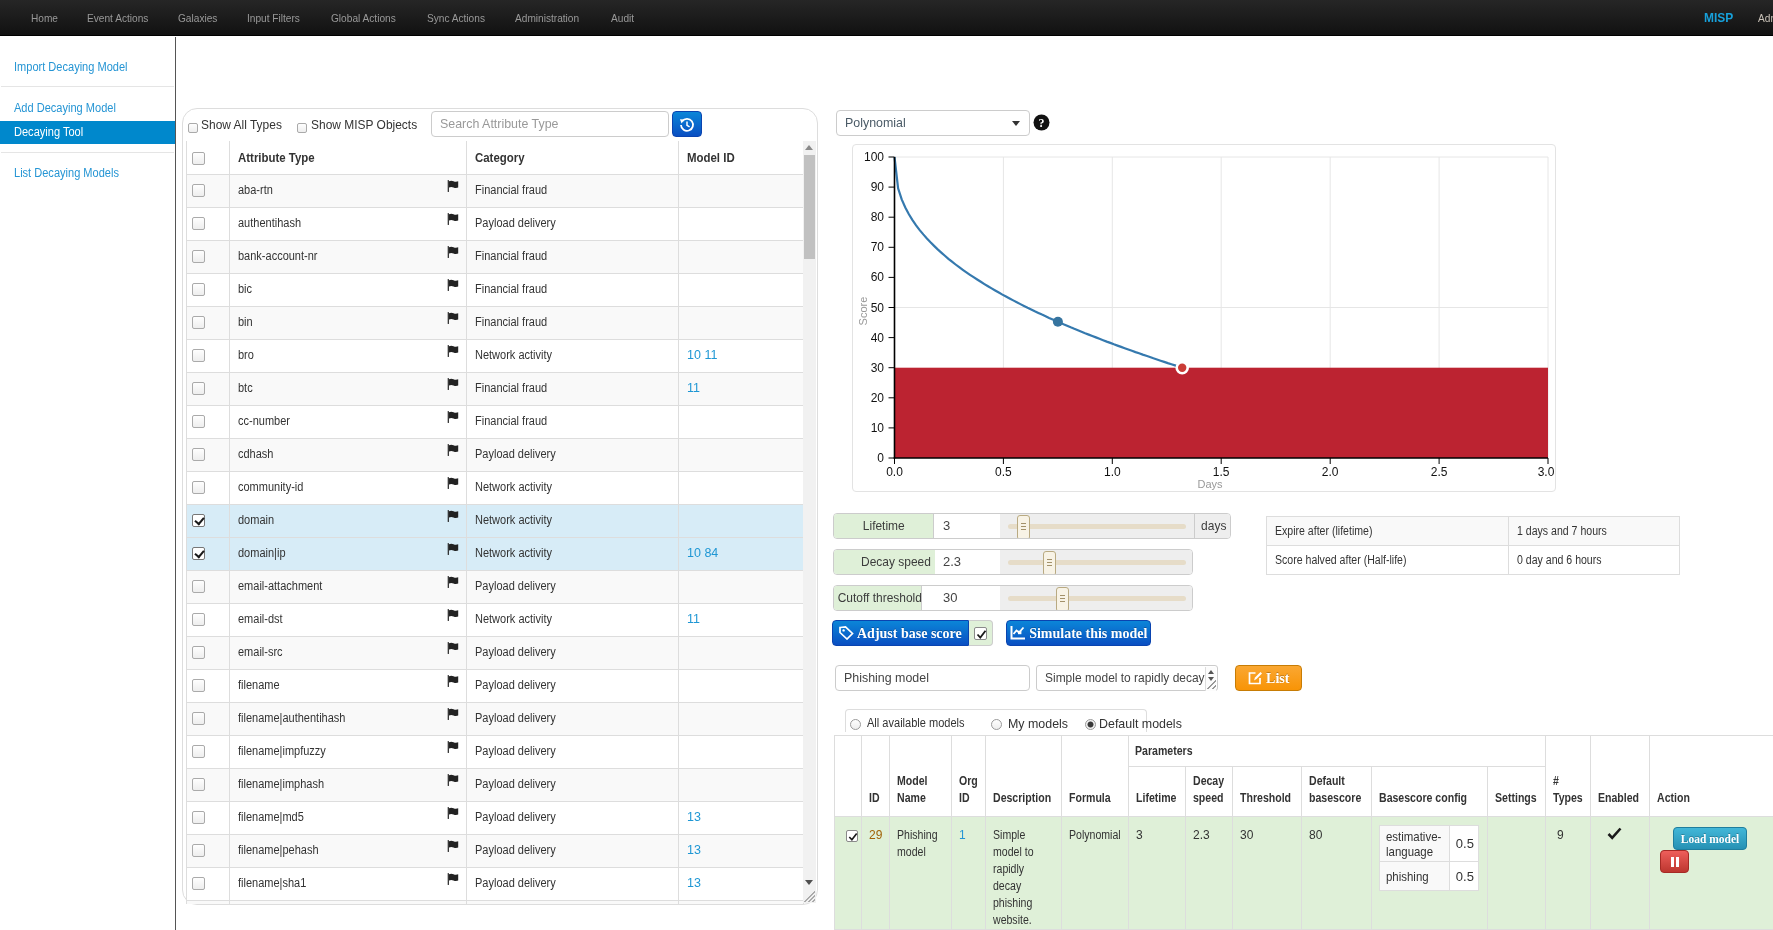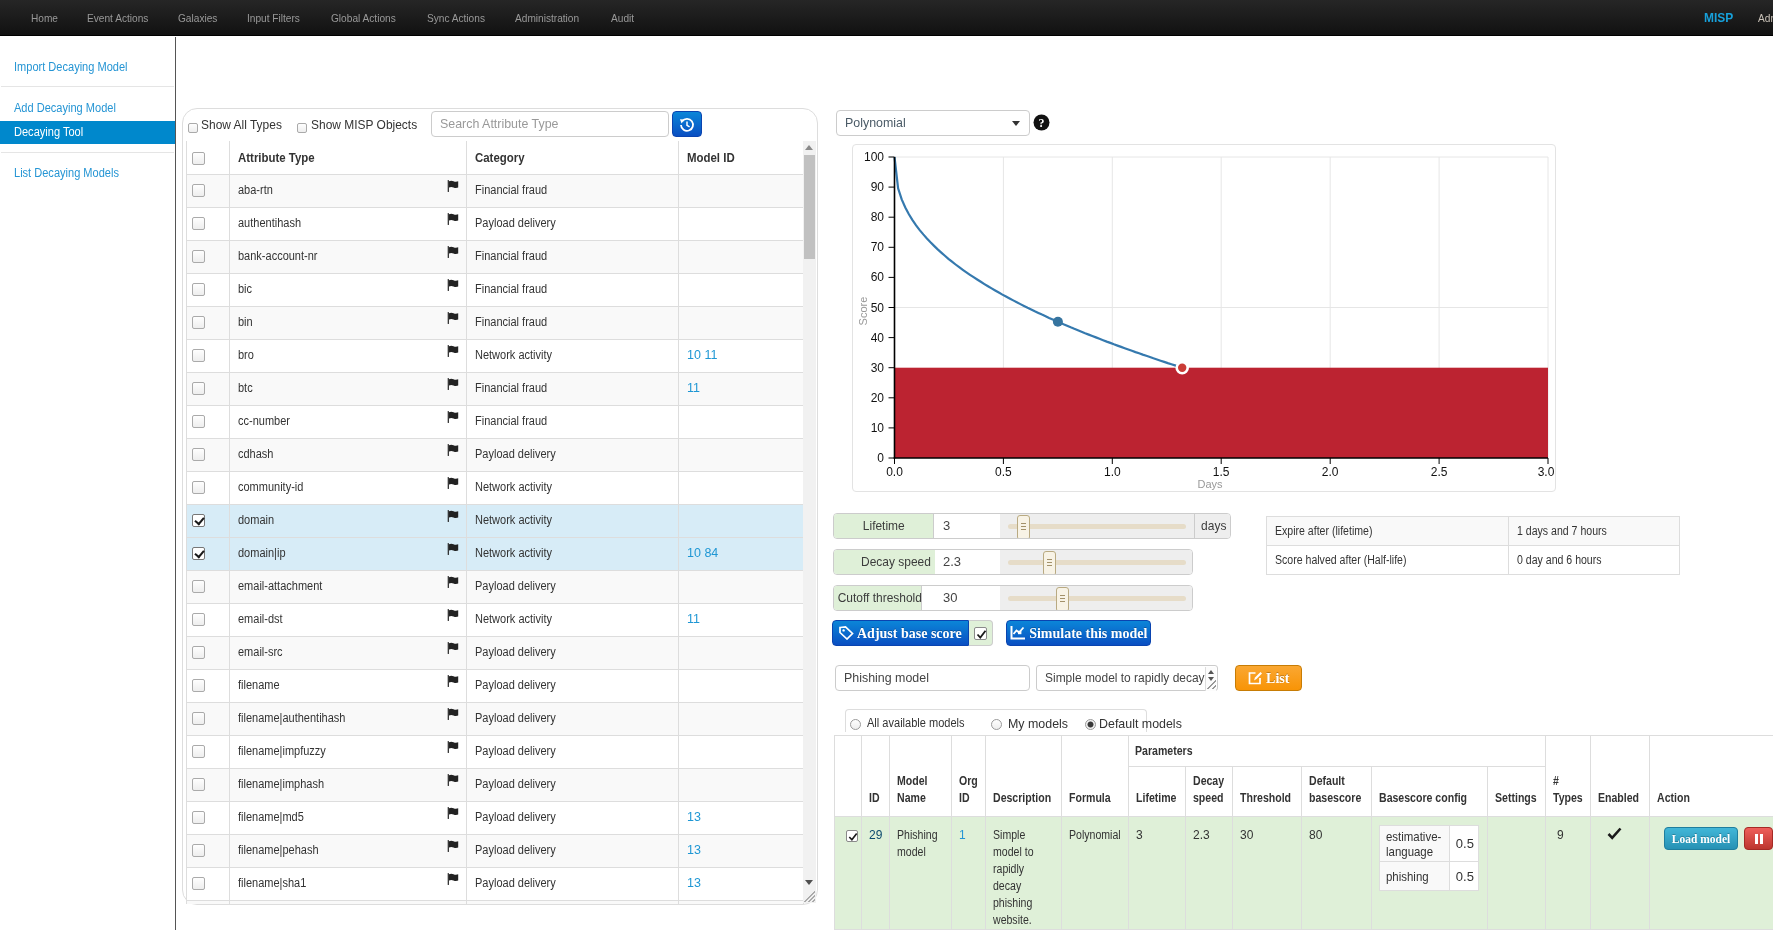--- a/index.html
+++ b/index.html
@@ -545,21 +545,21 @@
             <div class="bh"><span class="cx">Basescore config</span></div>
           </th>
   <th>
             <div class="bh"><span class="cx">Settings</span></div>
           </th>
  </tr>
  <tr style="height:111px" class="grow">
   <td style="text-align:center"><span class="chk" style="width:12px;height:12px"><svg width="12" height="12" viewBox="0 0 13 13">
                 <path d="M2.5 6.5 L5.3 9.5 L10.5 2.7" fill="none" stroke="#1a1a1a" stroke-width="1.8"></path>
               </svg></span></td>
-  <td><a href="#" style="color:#0c4a6e">29</a></td>
+  <td><a href="#" style="color:#a16207">29</a></td>
   <td><span class="cx">Phishing<br>model</span></td>
   <td><a href="#" style="color:#2595d4">1</a></td>
   <td><span class="cx">Simple<br>model to<br>rapidly<br>decay<br>phishing<br>website.</span></td>
   <td><span class="cx">Polynomial</span></td>
   <td>3</td>
   <td>2.3</td>
   <td>30</td>
   <td>80</td>
   <td style="padding:8px 0 0 7px!important">
    <table class="bt" style="width:100px;background:#fdfdfd">
@@ -574,21 +574,21 @@
                 </tr>
    </tbody>
             </table>
   </td>
   <td></td>
   <td style="padding-left:11px">9</td>
   <td><svg width="15" height="13" viewBox="0 0 15 13" style="margin-left:9px">
               <path d="M1.5 7 L5.2 10.8 L13.5 1.5" fill="none" stroke="#1a1a1a" stroke-width="2.6"></path>
             </svg></td>
   <td>
-   <span class="btn btni" style="position:static;display:inline-block;width:74px;height:23px;line-height:23px;font-size:11.5px;margin-left:7px;vertical-align:top">Load model</span>
+   <span class="btn btni" style="position:static;display:inline-block;width:74px;height:23px;line-height:23px;font-size:11.5px;margin-left:16px;vertical-align:top">Load model</span>
    <span class="btn btnd" style="position:static;display:inline-block;width:29px;height:23px;line-height:23px;margin-left:3px;vertical-align:top"><svg width="8" height="10" viewBox="0 0 8 10" style="margin-top:6px">
                 <rect x="0" y="0" width="3" height="10" fill="#fff"></rect>
                 <rect x="5" y="0" width="3" height="10" fill="#fff"></rect>
               </svg></span>
   </td>
  </tr>
  <tr class="grow" style="height:70px">
           <td></td>
           <td></td>
           <td></td>

